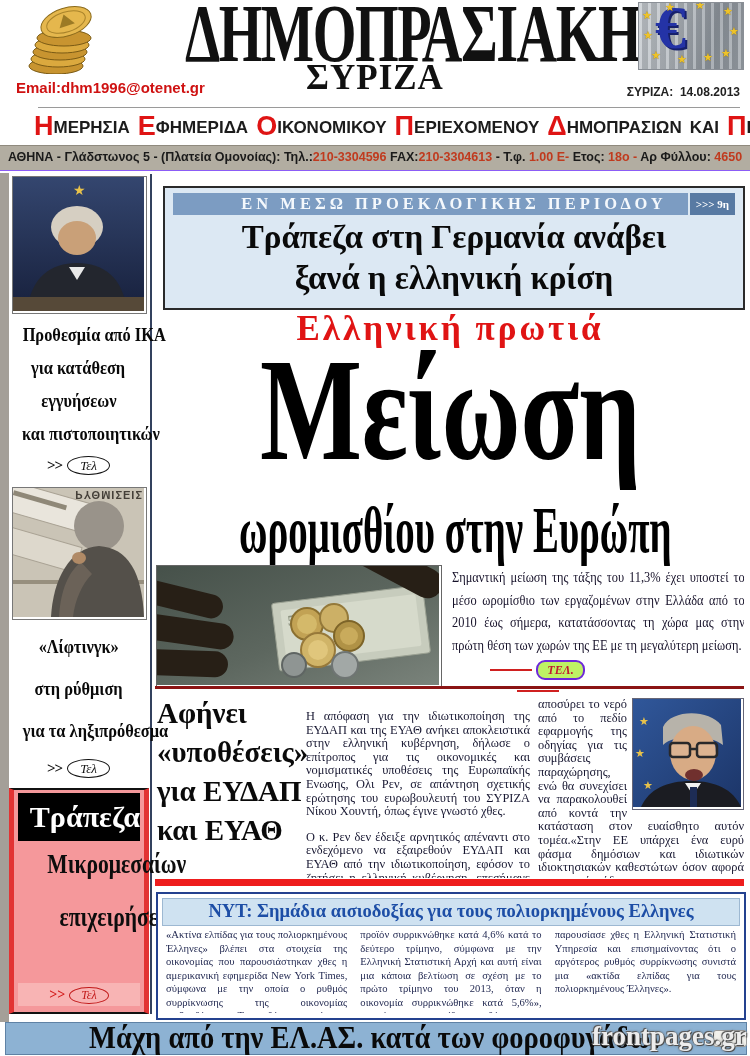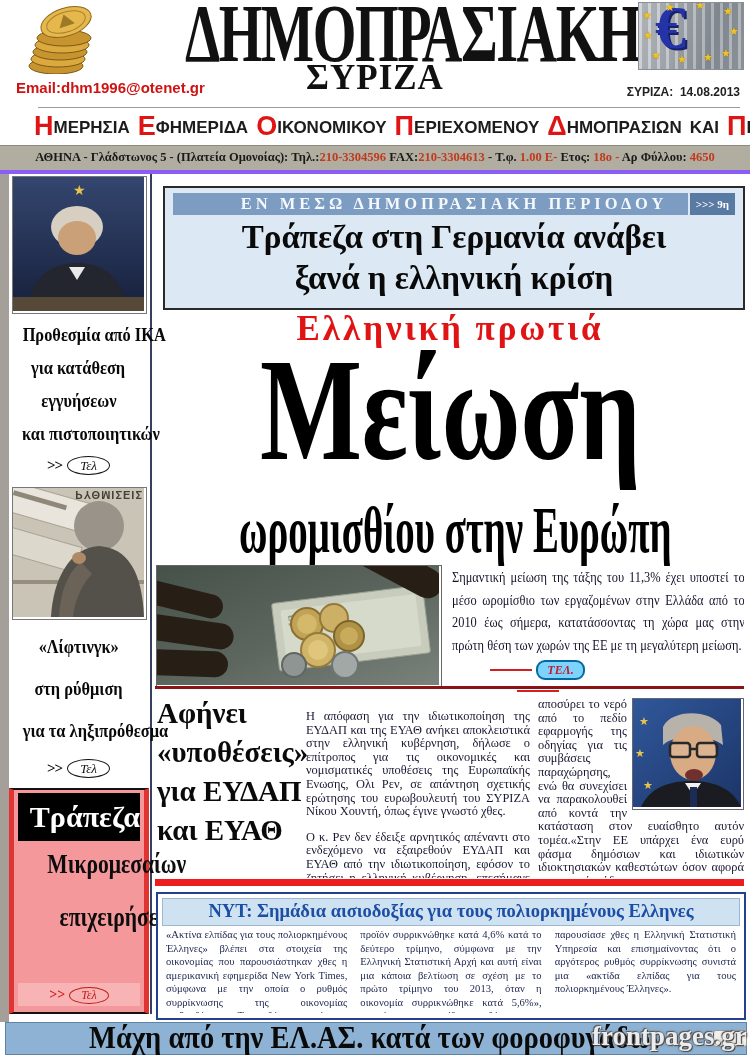--- a/index.html
+++ b/index.html
@@ -20,22 +20,22 @@
             background:repeating-linear-gradient(90deg,rgba(255,255,255,.25) 0 3px,rgba(0,0,0,.10) 3px 9px);}
   .euro-sym{position:absolute;left:16px;top:-11px;font-size:62px;font-weight:900;color:#2433a6;text-shadow:2px 2px 0 #16206b;}
   .estar{position:absolute;font-size:11px;color:#eec32a;text-shadow:0 0 1px #7c6410;}
   .email-line{left:16px;top:79px;font-size:15px;font-weight:700;color:#cf1212;}
   .email-line .elabel{color:#cf1212;}
   .dateline{left:500px;top:85px;width:240px;text-align:right;font-size:12px;font-weight:700;color:#222;}
   .head-rule{left:38px;top:107px;width:702px;height:1px;background:#9a9a9a;}
   .tagline{left:30px;top:110px;width:700px;text-align:center;font-weight:700;font-size:17px;color:#1c1c1c;line-height:32px;}
   .tagword{margin:0 4px;white-space:nowrap;}
   .tagcap{color:#df1414;font-size:27px;vertical-align:-2px;}
-  .address-bar{left:0;top:145px;width:750px;height:24px;background:#b2ada1;border-top:1px solid #8f8a7e;border-bottom:4px solid #8b5cf6;
-               text-align:center;font-size:12.5px;font-weight:700;line-height:23px;color:#1a1a1a;font-family:Liberation Serif, serif;}
+  .address-bar{left:0;top:145px;width:750px;height:24px;background:#b2ada1;border-top:1px solid #8f8a7e;border-bottom:1px solid #8b5cf6;
+               text-align:center;font-size:12.5px;font-weight:700;line-height:23px;color:#1a1a1a;}
   .abred{color:#c03a1e;} .abdark{color:#1a1a1a;}
 
   
   .sidebar{left:9px;top:174px;width:141px;height:840px;background:#fff;border-right:2px solid #33415e;}
   .sb-photo1{position:absolute;left:3px;top:2px;width:133px;height:136px;border:1px solid #777;}
   .sb-head{position:absolute;left:0;width:139px;text-align:center;font-weight:700;color:#090909;}
   .sb-line{height:33px;line-height:33px;font-size:19.5px;white-space:nowrap;}
   .sb-line>span{display:inline-block;transform:scaleX(0.84);transform-origin:center;}
   .tel-row{position:absolute;left:0;width:139px;text-align:center;}
   .tel-arrows{font-weight:900;font-size:15px;letter-spacing:-1px;margin-right:5px;}
@@ -64,22 +64,22 @@
   .bighead{left:155px;top:330px;width:590px;text-align:center;font-weight:700;font-size:146px;line-height:160px;white-space:nowrap;color:#000;}
   .bighead>span{display:inline-block;transform:scaleX(0.74);transform-origin:center;}
   .subhead{left:155px;top:492px;width:590px;text-align:center;font-weight:700;font-size:54px;white-space:nowrap;color:#000;}
   .subhead>span{display:inline-block;transform:scale(0.72,1.22);transform-origin:center top;}
   .coins-photo{left:156px;top:565px;width:284px;height:121px;border:1px solid #666;}
   .lede{left:452px;top:566px;width:292px;height:92px;overflow:hidden;}
   .lede-inner{width:366px;transform:scaleX(0.8);transform-origin:left top;font-size:15.5px;line-height:22.5px;
               text-align:justify;color:#17122a;font-weight:500;}
   .tel-assembly{left:470px;top:660px;width:135px;text-align:center;}
   .tel-line{display:inline-block;width:42px;height:2px;background:#d02020;vertical-align:middle;}
-  .tel-red-pill{display:inline-block;border:2px solid #0369a1;border-radius:9px;padding:0 9px;color:#c01a30;
-                font-style:italic;font-weight:700;font-size:12px;line-height:16px;vertical-align:middle;background:#7dd3fc;}
+  .tel-red-pill{display:inline-block;border:2px solid #6d28d9;border-radius:9px;padding:0 9px;color:#c01a30;
+                font-style:italic;font-weight:700;font-size:12px;line-height:16px;vertical-align:middle;background:#bef264;}
   .maroon-rule{left:155px;top:686px;width:589px;height:3px;background:#8b1414;}
 
   
   .ws-head{left:157px;top:694px;width:145px;}
   .ws-hline{font-weight:800;font-size:29px;line-height:39px;white-space:nowrap;color:#0a0a0a;}
   .ws-col{position:absolute;top:698px;font-size:12.4px;line-height:13.6px;text-align:justify;color:#171731;overflow:hidden;height:180px;}
   .ws-col p{margin:12px 0 1px 0;}
   .ws-col1{left:306px;width:224px;}
   .ws-col2{left:538px;width:206px;}
   .rehn-photo{float:right;width:110px;height:110px;border:1px solid #667;margin:0 0 3px 5px;}
@@ -208,21 +208,21 @@
       <div class="bank-l2"><span>Μικρομεσαίων</span></div>
       <div class="bank-l3"><span>επιχειρήσεων</span></div>
       <div class="bank-telrow">
         <span class="bank-arrows">&gt;&gt;</span><span class="bank-pill">Τελ</span>
       </div>
     </div>
   </div>
 
   <div class="abs head-box">
     <div class="kicker-strip">
-      <span>ΕΝ ΜΕΣΩ ΔΗΜΟΠΡΑΣΙΑΚΗ ΠΕΡΙΟΔΟΥ</span>
+      <span>ΕΝ ΜΕΣΩ ΠΡΟΕΚΛΟΓΙΚΗΣ ΠΕΡΙΟΔΟΥ</span>
       <span class="kicker-badge">&gt;&gt;&gt; 9η</span>
     </div>
     <div class="hb-line" style="top:31px;">Τράπεζα στη Γερμανία ανάβει</div>
     <div class="hb-line" style="top:72px;">ξανά η ελληνική κρίση</div>
   </div>
 
   <div class="abs eyebrow">Ελληνική πρωτιά</div>
   <div class="abs bighead"><span>Μείωση</span></div>
   <div class="abs subhead"><span>ωρομισθίου στην Ευρώπη</span></div>
 

